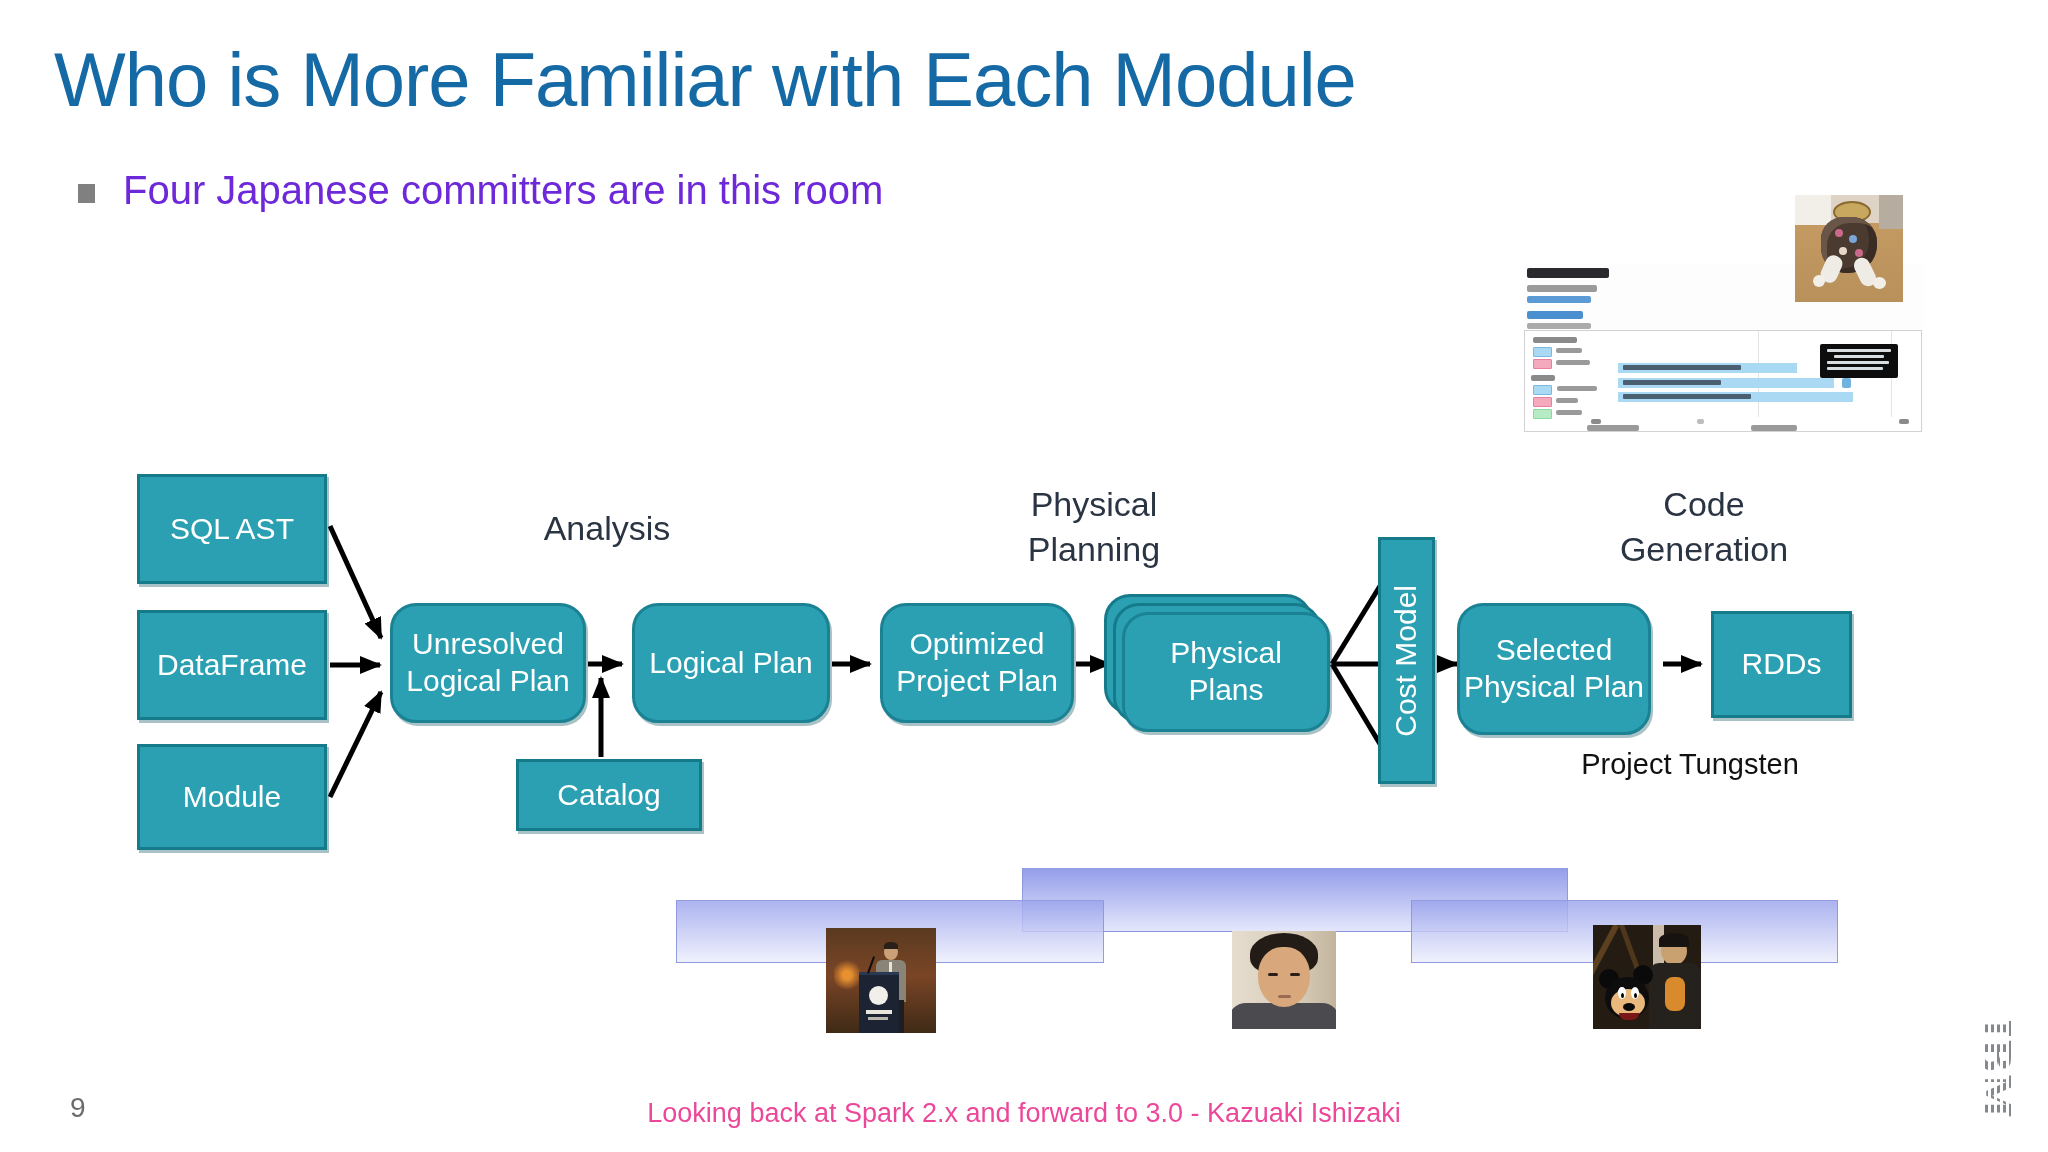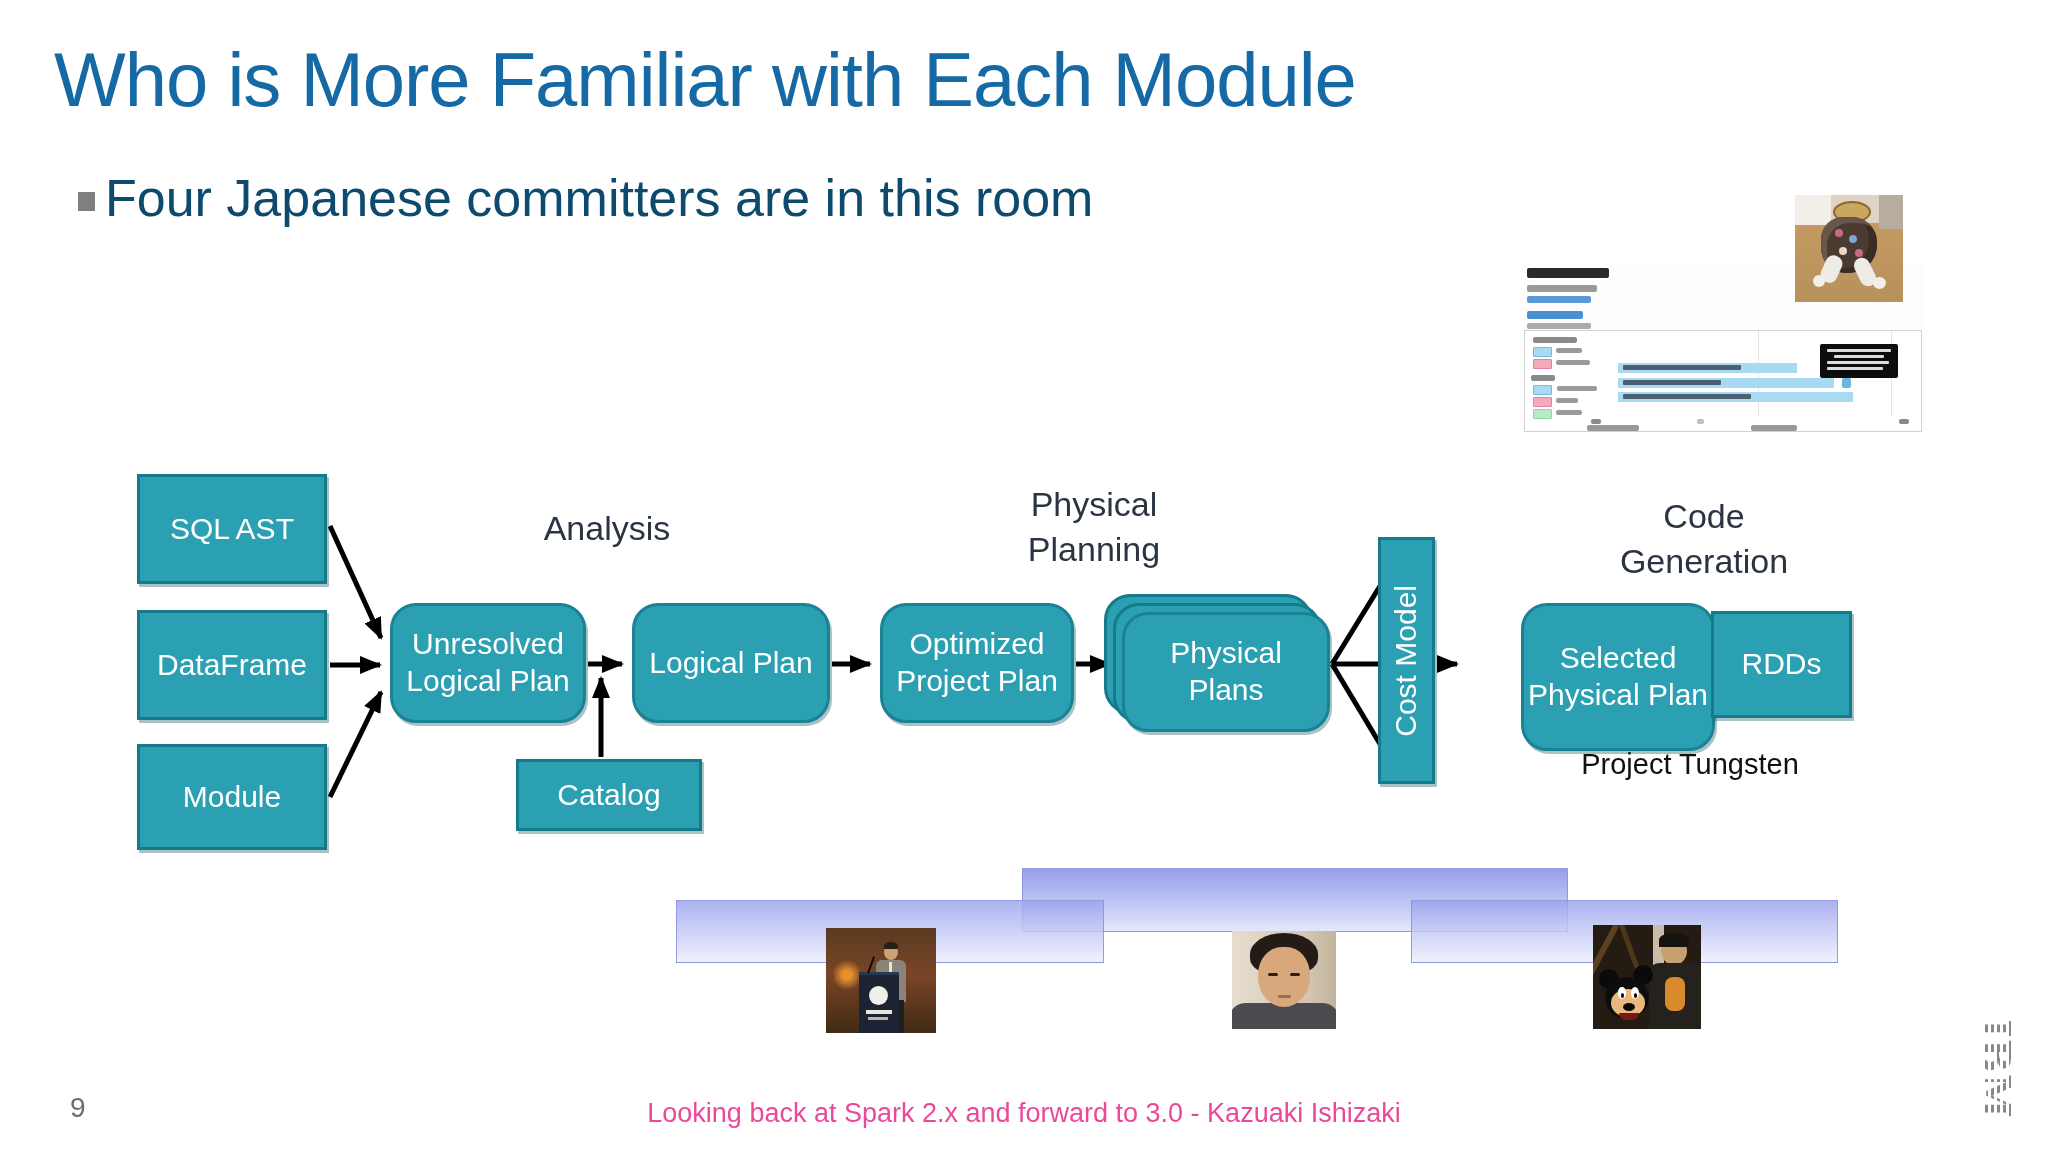--- a/index.html
+++ b/index.html
@@ -7,21 +7,21 @@
     position:relative;width:2048px;height:1152px;background:#ffffff;overflow:hidden;
     font-family:"Liberation Sans",sans-serif;
   }
   
   .title{
     position:absolute;left:54px;top:36px;width:1700px;
     font-size:76px;letter-spacing:-1px;color:#1569A4;font-weight:400;
   }
   .bullet-row{position:absolute;left:78px;top:168px;display:flex;align-items:center;}
   .bullet-sq{width:17px;height:19px;background:#808080;margin-top:6px;flex:0 0 auto;}
-  .bullet-text{margin-left:10px;font-size:52px;color:#0c4a6e;white-space:nowrap;}
+  .bullet-text{margin-left:28px;font-size:40px;color:#6d28d9;white-space:nowrap;}
   
   .node{
     position:absolute;background:#2AA0B2;border:3px solid #157A8A;color:#fff;
     display:flex;align-items:center;justify-content:center;text-align:center;
     font-size:30px;line-height:1.22;white-space:pre-line;box-sizing:border-box;
     box-shadow:2px 3px 0 rgba(10,80,92,.35);
   }
   .rounded{border-radius:26px;border-color:#1B8294;}
   .stack-back{position:absolute;background:#2AA0B2;border:3px solid #157A8A;border-radius:26px;box-sizing:border-box;}
   .vtext{writing-mode:vertical-rl;transform:rotate(180deg);}
@@ -171,21 +171,21 @@
       <line x1="1332" y1="664" x2="1380" y2="664"></line>
       <line x1="1332" y1="664" x2="1380" y2="744"></line>
       <line x1="1437" y1="664" x2="1457" y2="664" marker-end="url(#ah)"></line>
       <line x1="1663" y1="664" x2="1701" y2="664" marker-end="url(#ah)"></line>
     </g>
   </svg>
 
   <div class="stage-label" style="left:607px;top:506px;">Analysis</div>
   <div class="stage-label" style="left:1094px;top:482px;">Physical
 Planning</div>
-  <div class="stage-label" style="left:1704px;top:494px;">Code
+  <div class="stage-label" style="left:1704px;top:482px;">Code
 Generation</div>
   <div class="annotation" style="left:1690px;top:748px;">Project Tungsten</div>
 
   <div class="node" style="left:137px;top:474px;width:190px;height:110px;">SQL AST</div>
   <div class="node" style="left:137px;top:610px;width:190px;height:110px;">DataFrame</div>
   <div class="node" style="left:137px;top:744px;width:190px;height:106px;">Module</div>
   <div class="node rounded" style="left:390px;top:603px;width:196px;height:120px;">Unresolved
 Logical Plan</div>
   <div class="node" style="left:516px;top:759px;width:186px;height:72px;">Catalog</div>
   <div class="node rounded" style="left:632px;top:603px;width:198px;height:120px;">Logical Plan</div>
@@ -193,21 +193,21 @@
 Project Plan</div>
 
   <div class="stack-back" style="left:1104px;top:594px;width:208px;height:120px;"></div>
   <div class="stack-back" style="left:1113px;top:603px;width:208px;height:120px;"></div>
   <div class="node rounded" style="left:1122px;top:612px;width:208px;height:120px;">Physical
 Plans</div>
 
   <div class="node" style="left:1378px;top:537px;width:57px;height:247px;">
     <span class="vtext">Cost Model</span>
   </div>
-  <div class="node rounded" style="left:1521px;top:603px;width:194px;height:148px;">Selected
+  <div class="node rounded" style="left:1457px;top:603px;width:194px;height:132px;">Selected
 Physical Plan</div>
   <div class="node" style="left:1711px;top:611px;width:141px;height:107px;">RDDs</div>
 
   <div class="pbar-strip pbar-upper" style="left:1022px;top:868px;width:546px;height:64px;"></div>
   <div class="pbar-strip pbar-lower" style="left:676px;top:900px;width:428px;height:63px;"></div>
   <div class="pbar-strip pbar-lower" style="left:1411px;top:900px;width:427px;height:63px;"></div>
 
   <div class="photo" style="left:826px;top:928px;width:110px;height:105px;background:linear-gradient(180deg,#5a3a20,#7a4526 45%,#3f2a16);">
     <div style="left:8px;top:30px;width:26px;height:34px;background:radial-gradient(circle,#e89030 20%,rgba(232,144,48,0) 70%);"></div>
     <div style="left:58px;top:16px;width:14px;height:16px;background:#c9a078;border-radius:50%;"></div>

